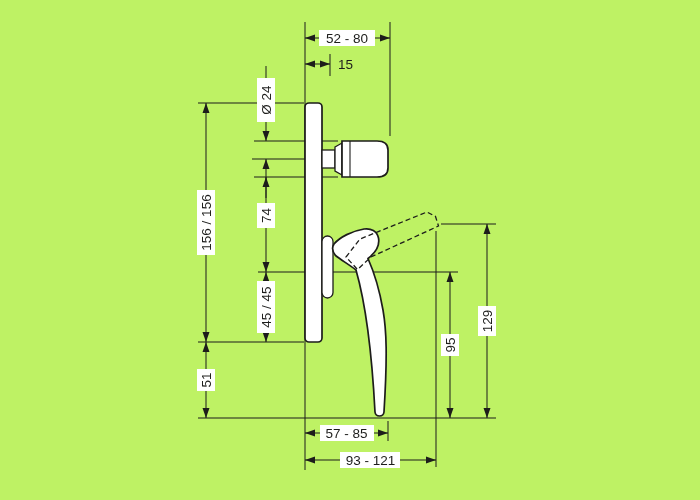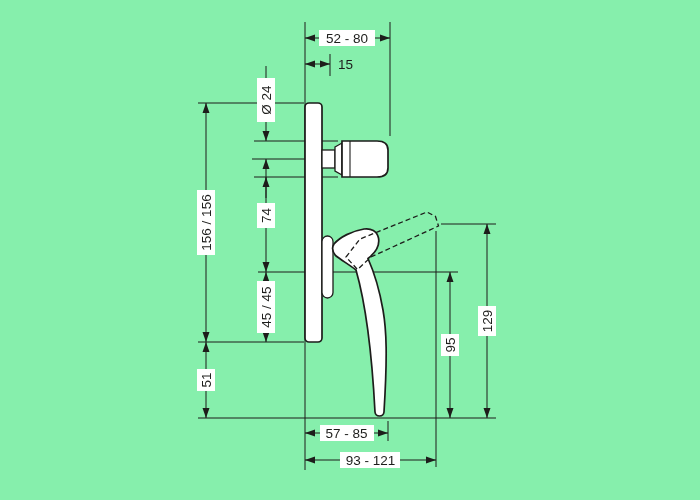--- a/index.html
+++ b/index.html
@@ -1,19 +1,19 @@
 <!DOCTYPE html>
 <html><head>
 <meta charset="utf-8">
 <style>
   html,body{margin:0;padding:0;background:#ffffff;}
   .canvas{
     position:relative;
     width:700px;height:500px;
-    background:#86efac;
+    background:#bef264;
     font-family:"Liberation Sans", sans-serif;
     overflow:hidden;
   }
   svg{display:block;}
   .ext{stroke:#1d1d1b;stroke-width:1;fill:none;}
   .dim{stroke:#1d1d1b;stroke-width:1;fill:none;}
   .part{stroke:#1d1d1b;stroke-width:1.7;fill:#ffffff;}
   .part-thin{stroke:#1d1d1b;stroke-width:1.3;fill:#ffffff;}
   .inner{stroke:#1d1d1b;stroke-width:1.1;fill:none;}
   .ghost{stroke:#1d1d1b;stroke-width:1.3;fill:none;stroke-dasharray:5 3;}

